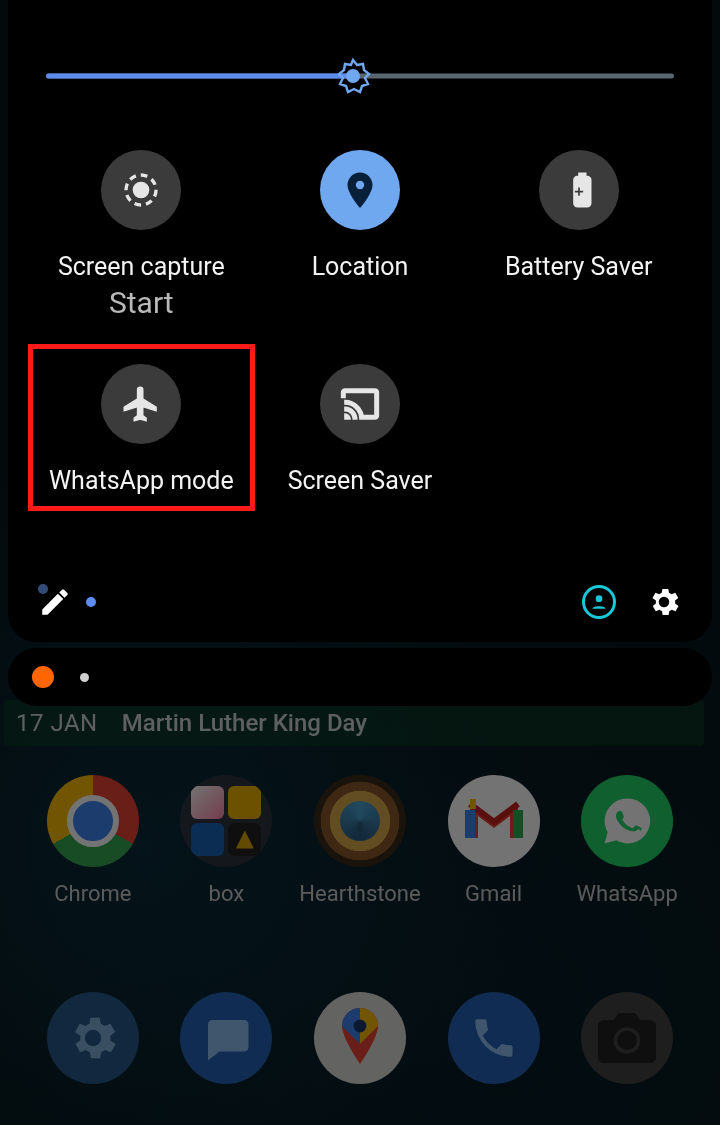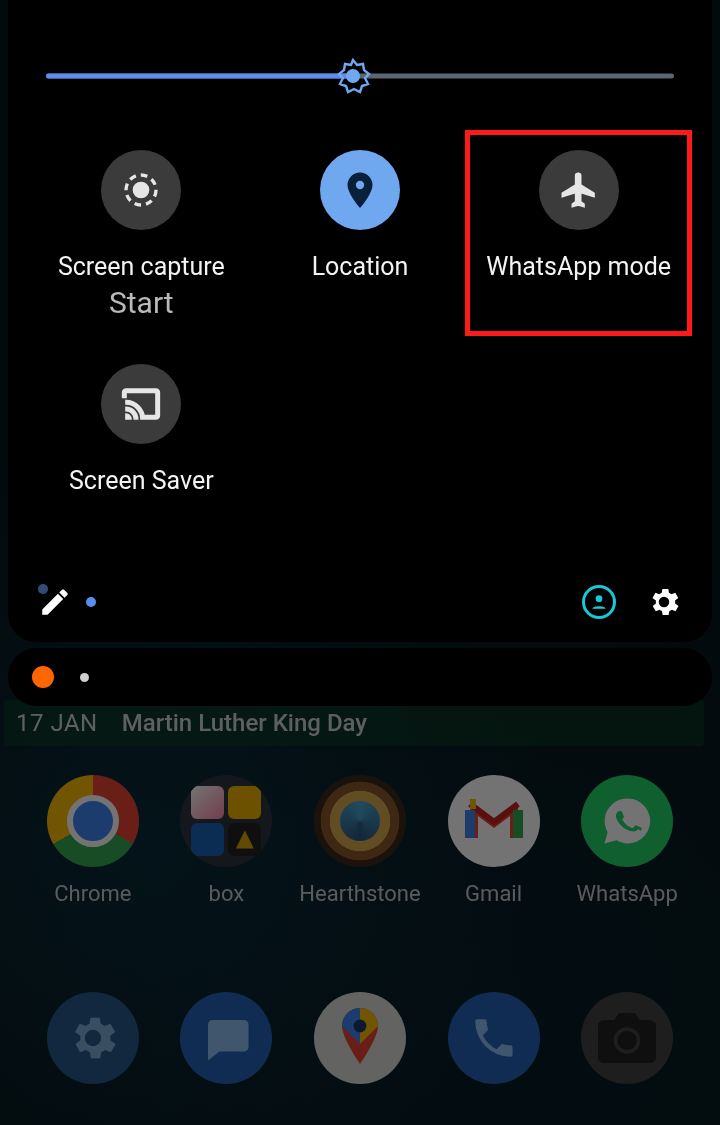--- a/index.html
+++ b/index.html
@@ -294,20 +294,28 @@
 
       <div class="tile">
         <div class="tile-circle on">
           <svg viewBox="0 0 24 24">
               <path d="M12 2a7 7 0 0 0-7 7c0 5 7 13 7 13s7-8 7-13a7 7 0 0 0-7-7zm0 10a3 3 0 1 1 3-3 3 3 0 0 1-3 3z"></path>
             </svg>
         </div>
         <div class="tile-label">Location</div>
       </div>
 
+      <div class="tile">
+        <div class="tile-circle off">
+          <svg viewBox="0 0 24 24">
+              <path d="M15 4h-1V2h-4v2H9a2 2 0 0 0-2 2v14a2 2 0 0 0 2 2h6a2 2 0 0 0 2-2V6a2 2 0 0 0-2-2zm-2 10h-2v2h-2v-2H7v-2h2V10h2v2h2z" transform="translate(2,0)"></path>
+            </svg>
+        </div>
+        <div class="tile-label">Battery Saver</div>
+      </div>
 
       <div class="tile">
         <div class="hl"></div>
         <div class="tile-circle off">
           <svg viewBox="0 0 24 24">
               <path d="M21 16v-2l-8-5V3.5a1.5 1.5 0 0 0-3 0V9l-8 5v2l8-2.5V19l-2 1.5V22l3.5-1 3.5 1v-1.5L13 19v-5.5z"></path>
             </svg>
         </div>
         <div class="tile-label">WhatsApp mode</div>
       </div>

